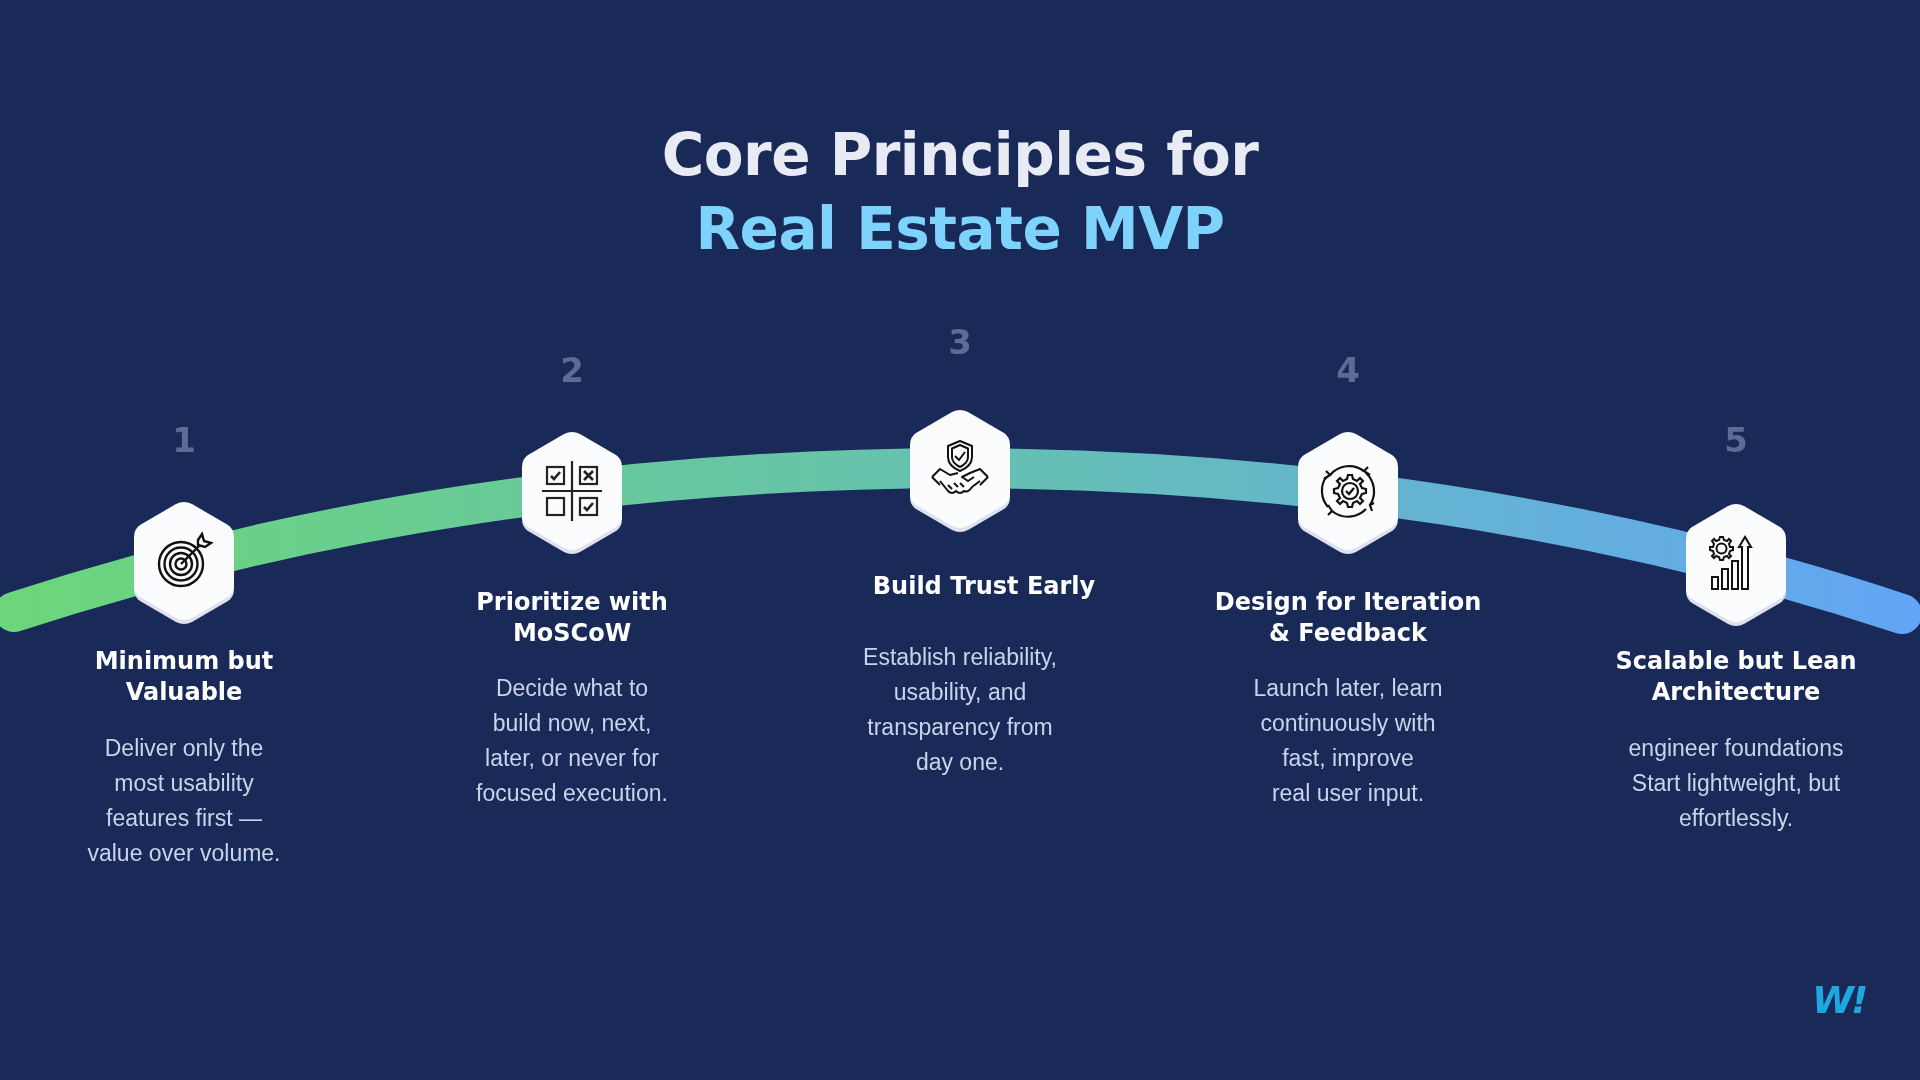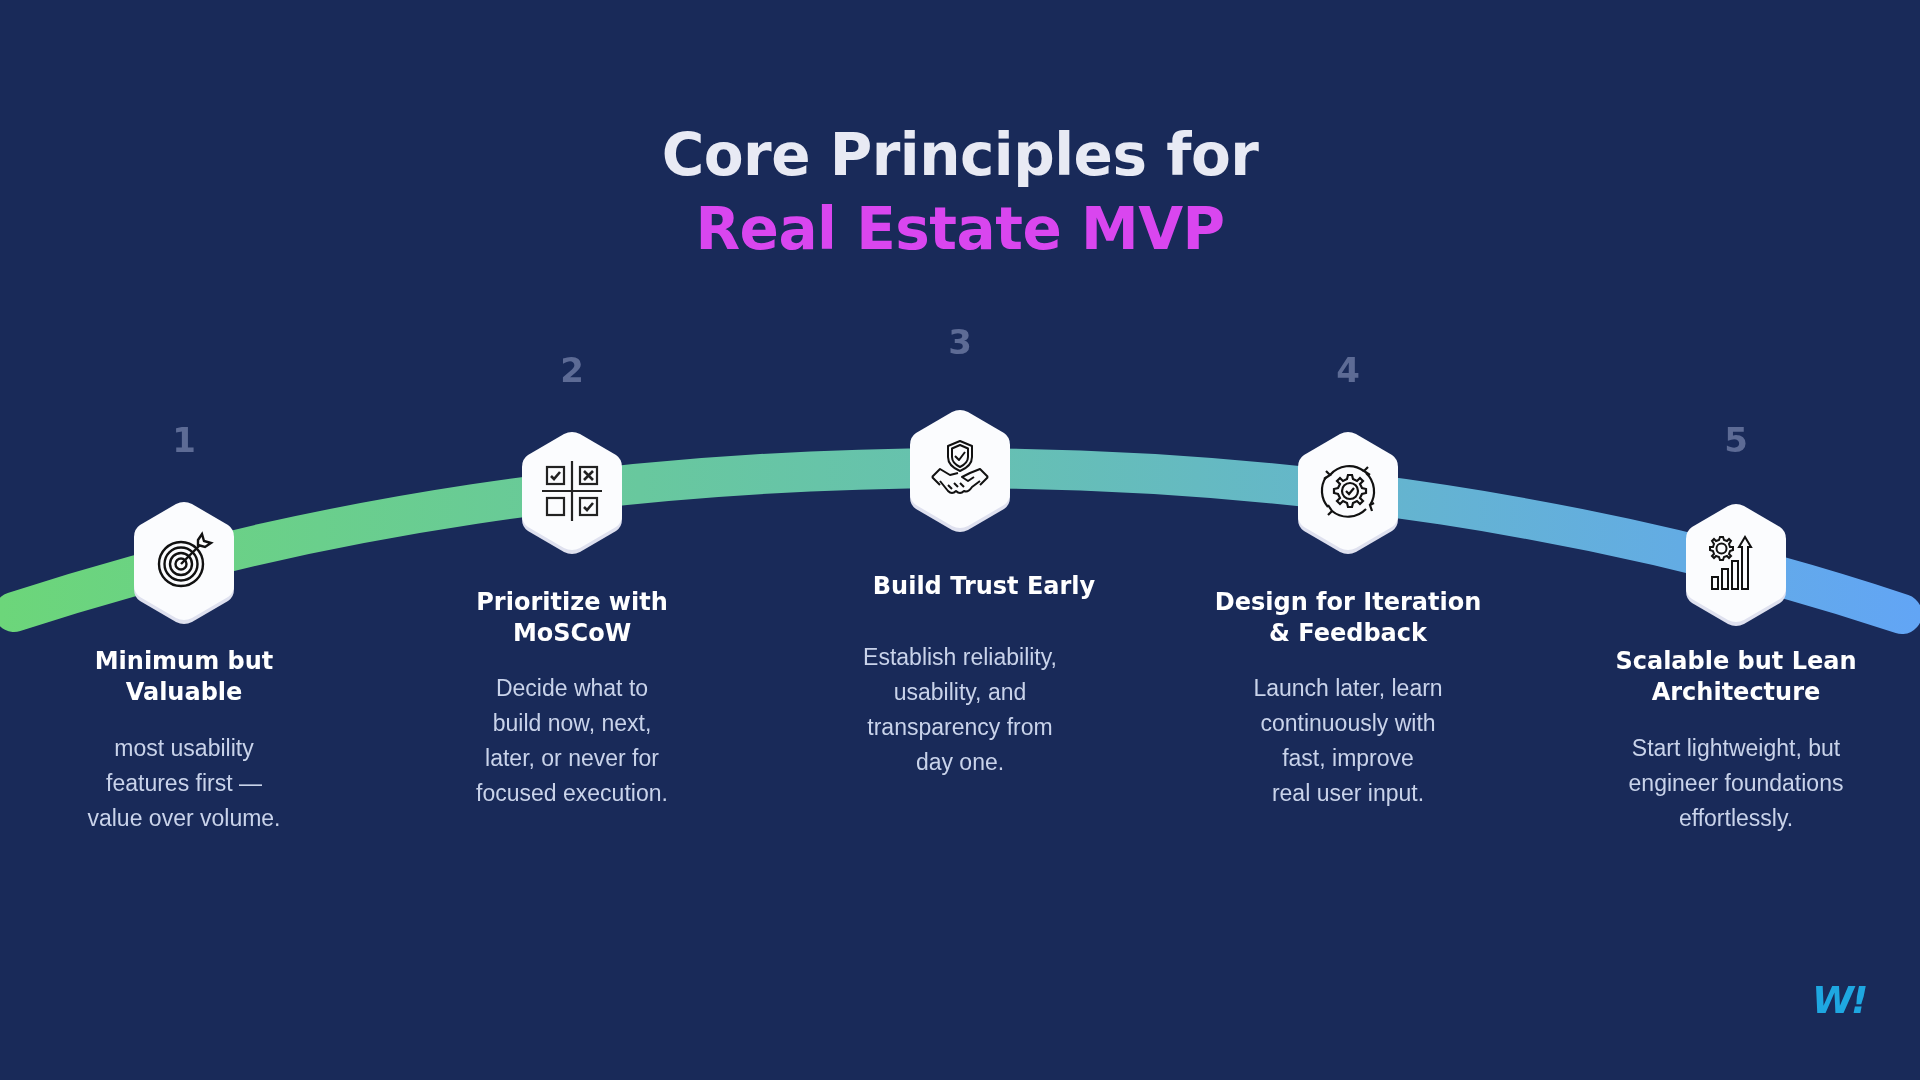--- a/index.html
+++ b/index.html
@@ -9,21 +9,21 @@
     font-family: "Liberation Sans", "DejaVu Sans", sans-serif;
     position: relative;
   }
   .title {
     position: absolute; left: 0; width: 1920px; text-align: center;
     font-family: "DejaVu Sans", sans-serif; font-weight: bold;
     font-size: 58px; letter-spacing: -0.5px; line-height: 74px;
     top: 118px;
   }
   .title .l1 { color: #e8eaf4; display: block; }
-  .title .l2 { color: #d946ef; display: block; }
+  .title .l2 { color: #7dd3fc; display: block; }
   svg.arc { position: absolute; left: 0; top: 0; }
   .num {
     position: absolute; width: 80px; text-align: center;
     font-family: "DejaVu Sans", sans-serif; font-weight: bold;
     font-size: 34px; color: #5d6b95;
   }
   .hex { position: absolute; width: 104px; height: 122px; }
   .hex svg { position: absolute; left: 0; top: 0; }
   .hex .ico { position: absolute; left: 22px; top: 31px; width: 60px; height: 60px; }
   .step-title {
@@ -82,20 +82,21 @@
       <line x1="27" y1="33" x2="48" y2="12"></line>
       <path d="M44 9 L48 3 L50 10 L57 12 L51 16 L44 14 Z" fill="#fff"></path>
     </g>
   </svg>
 </div>
 <div class="step-title" style="left:24px; top:646px;">
   <div>Minimum but</div>
   <div>Valuable</div>
 </div>
 <div class="step-desc" style="left:34px; top:731px;">
+  <div>Deliver only the</div>
   <div>most usability</div>
   <div>features first —</div>
   <div>value over volume.</div>
 </div>
 
 <div class="num" style="left:532px; top:350px;">2</div>
 <div class="hex" style="left:520px; top:430px;">
   <svg width="104" height="126">
     <use href="#hexShape" fill="#dfe1ef" transform="translate(0,4)"></use>
     <use href="#hexShape" fill="#fbfcfe"></use>
@@ -202,18 +203,18 @@
       <rect x="26" y="28" width="6" height="28"></rect>
       <path d="M36 56 L36 14 L33 14 L39 4 L45 14 L42 14 L42 56 Z"></path>
     </g>
   </svg>
 </div>
 <div class="step-title" style="left:1576px; top:646px;">
   <div>Scalable but Lean</div>
   <div>Architecture</div>
 </div>
 <div class="step-desc" style="left:1586px; top:731px;">
+  <div>engineer foundations</div>
   <div>Start lightweight, but</div>
-  <div>engineer foundations</div>
   <div>effortlessly.</div>
 </div>
 
 <div class="logo">W!</div>
 
 </body></html>

